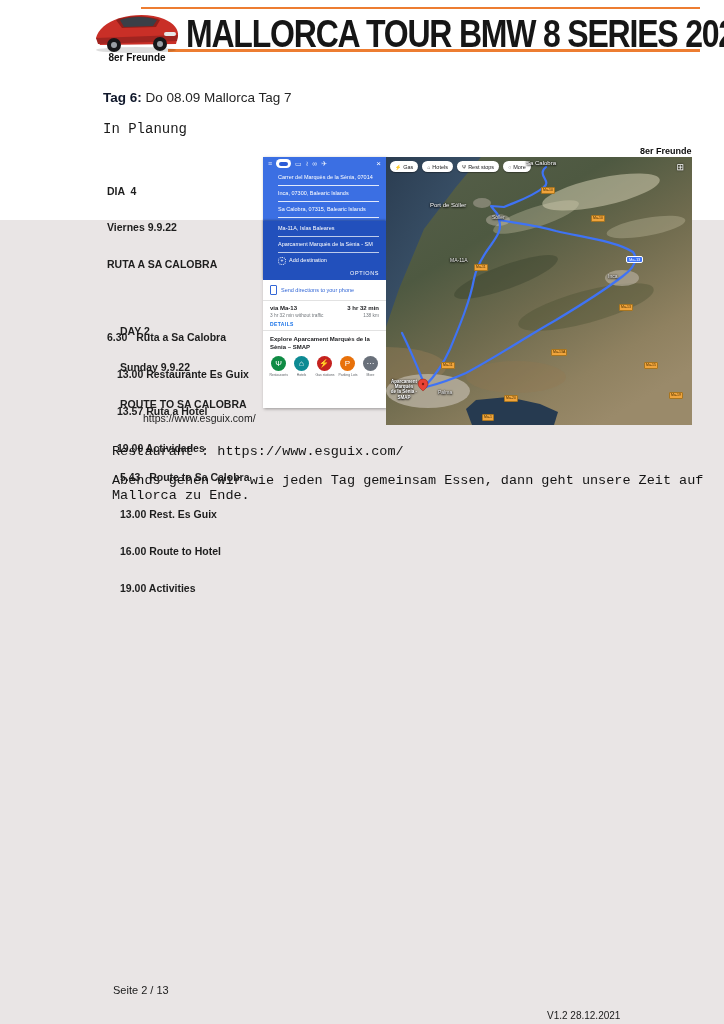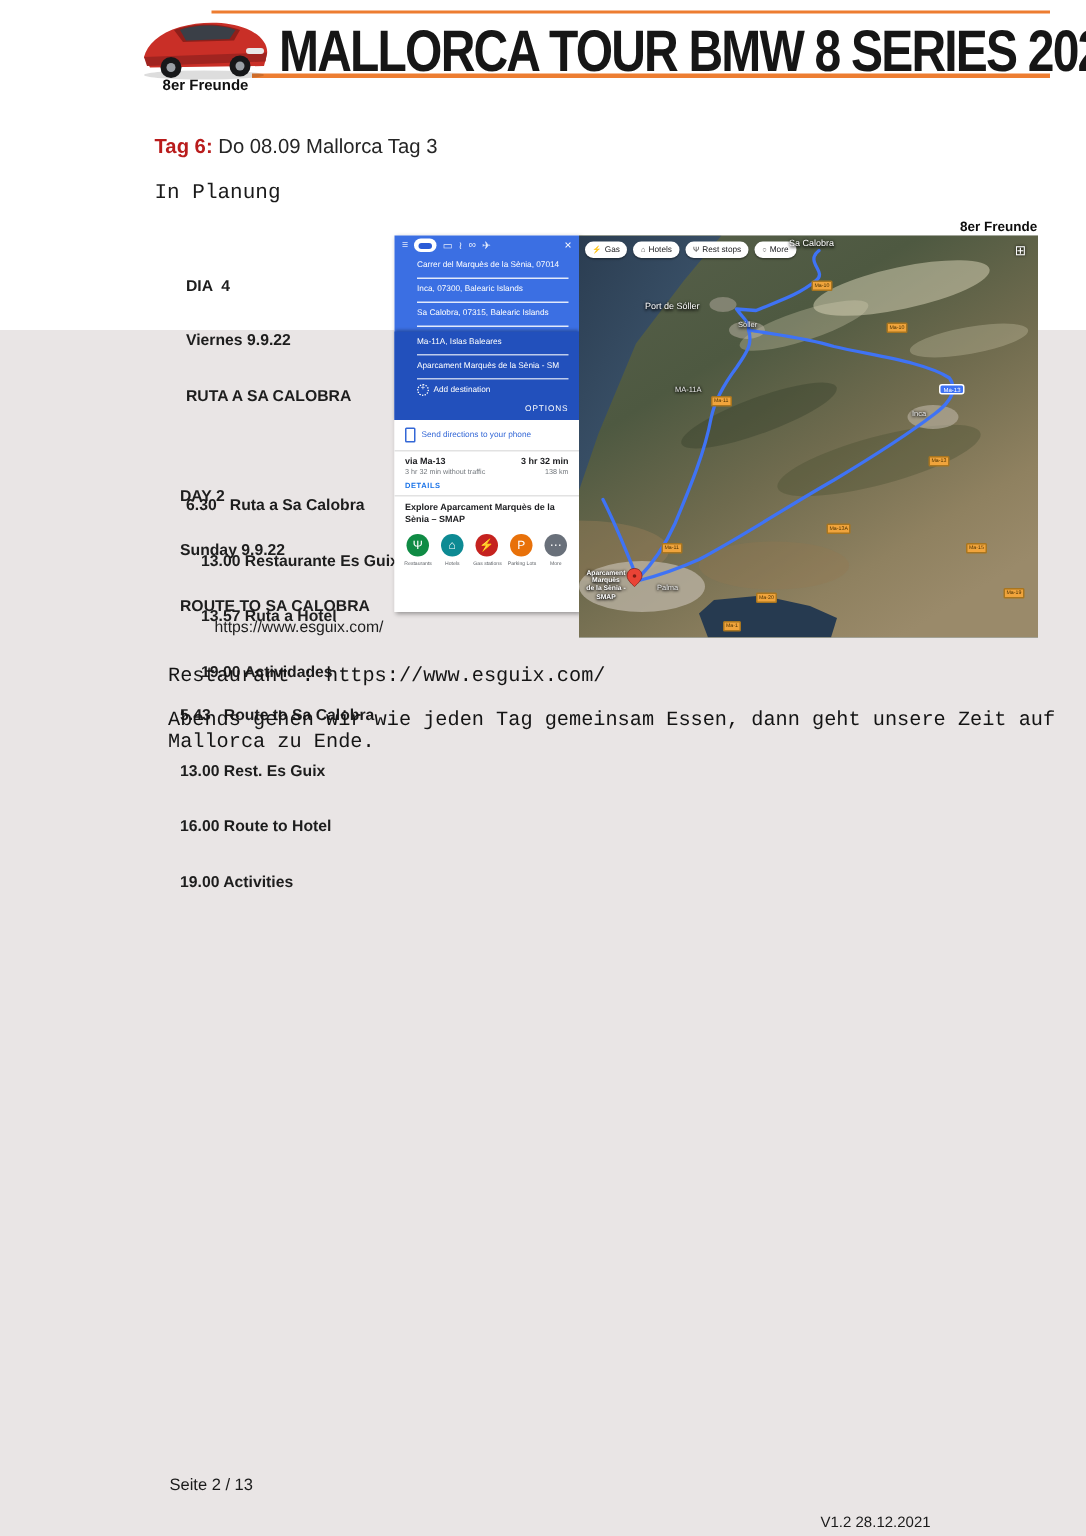--- a/index.html
+++ b/index.html
@@ -13,28 +13,28 @@
   .rule-top{left:141px;top:7px;width:559px;height:2px;}
   .rule-bottom{left:168px;top:49px;width:532px;height:3px;}
   .doc-title{position:absolute;left:186px;top:12px;width:514px;text-align:center;
              font-weight:bold;font-size:32px;letter-spacing:-1.2px;color:#161616;
              transform:scaleY(1.22);transform-origin:50% 0;white-space:nowrap;}
   .logo-caption{position:absolute;left:92px;top:52px;width:90px;text-align:center;
                 font-size:10px;font-weight:bold;color:#101010;}
 
   
   .intro-line{position:absolute;left:103px;top:90px;font-size:13.5px;color:#252525;}
-  .intro-line b{color:#b91c1c;}
+  .intro-line b{color:#0f172a;}
   .serif{font-family:Liberation Mono, monospace;}
   .status-line{position:absolute;left:103px;top:121px;font-size:14px;color:#1a1a1a;}
 
   
   .itin{position:absolute;font-size:10.5px;font-weight:bold;color:#1d1d1d;
         line-height:12.3px;white-space:pre;}
-  .itin-es{left:124px;top:160px;}
+  .itin-es{left:107px;top:160px;}
   .itin-en{left:120px;top:300px;}
   .itin .gap{height:11px;}
   .itin .ind{padding-left:10px;}
   .link-small{position:absolute;left:143px;top:412px;font-size:10.5px;color:#1d1d1d;}
   .watermark{position:absolute;left:640px;top:146px;font-size:9px;font-weight:bold;color:#0d0d0d;}
 
   
   .map{position:absolute;left:263px;top:157px;width:429px;height:268px;}
 
   
@@ -117,21 +117,21 @@
     <path d="M30 12 C40 8 58 8 67 12 L63 18 L34 19 Z" fill="#3a3f47"></path>
     <path d="M6 30 L88 27 L87 33 L8 36 Z" fill="#a02420"></path>
     <rect x="74" y="24" width="12" height="4" rx="2" fill="#e8e8e8"></rect>
     <circle cx="24" cy="37" r="7" fill="#17181a"></circle>
     <circle cx="24" cy="37" r="3" fill="#9aa0a6"></circle>
     <circle cx="70" cy="36" r="7" fill="#17181a"></circle>
     <circle cx="70" cy="36" r="3" fill="#9aa0a6"></circle>
   </svg>
   <div class="logo-caption">8er Freunde</div>
 
-  <div class="intro-line"><b>Tag 6:</b><span> Do 08.09 Mallorca Tag 3</span></div>
+  <div class="intro-line"><b>Tag 6:</b><span> Do 08.09 Mallorca Tag 7</span></div>
   <div class="status-line serif">In Planung</div>
 
   <div class="itin itin-es">
     <div>DIA  4</div>
     <div>Viernes 9.9.22</div>
     <div>RUTA A SA CALOBRA</div>
     <div class="gap"></div>
     <div>6.30   Ruta a Sa Calobra</div>
     <div class="ind">13.00 Restaurante Es Guix</div>
     <div class="ind">13.57 Ruta a Hotel</div>

